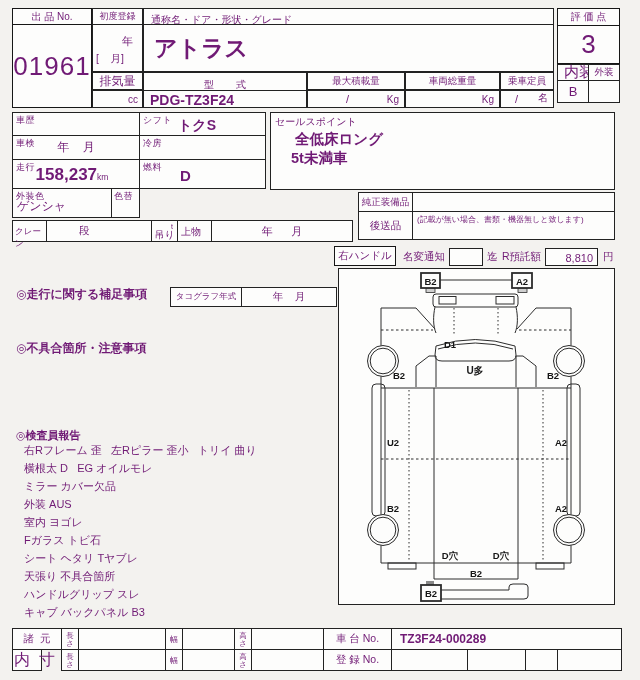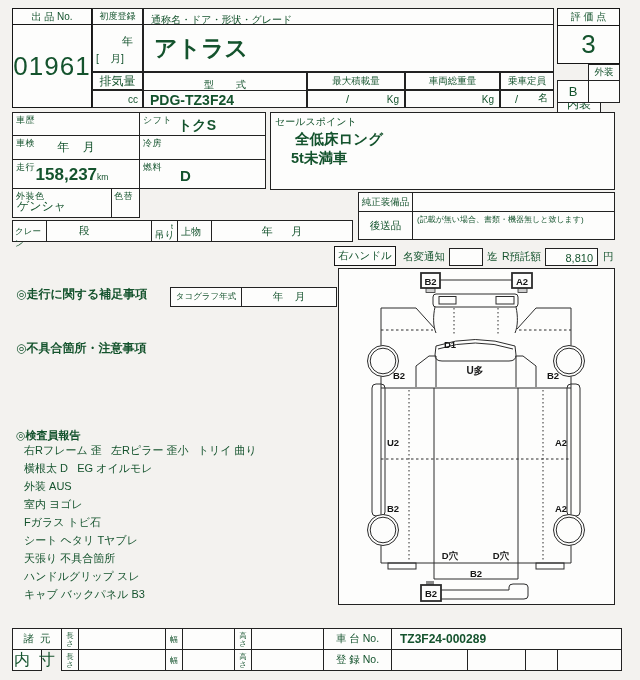--- a/index.html
+++ b/index.html
@@ -1,18 +1,18 @@
 <!DOCTYPE html>
 <html><head>
 <meta charset="utf-8">
 <style>
   html,body{margin:0;padding:0;}
   #canvas{
     position:relative;width:640px;height:680px;background:#f3f2ef;
-    font-family:"Liberation Sans","DejaVu Sans",sans-serif;color:#14532d;
+    font-family:"Liberation Sans","DejaVu Sans",sans-serif;color:#701a75;
     overflow:hidden;
   }
   .c{position:absolute;box-sizing:border-box;}
   .bx{border:1px solid #222;background:#fdfdfc;}
   .bx2{border:1.7px solid #161616;background:#fdfdfc;}
   .lb{position:absolute;top:1px;left:3px;font-size:9px;letter-spacing:.5px;white-space:pre;}
   .ctr{display:flex;align-items:center;justify-content:center;}
   .pre{white-space:pre;}
   .vlab{width:10px;margin:3px auto 0;font-size:7.5px;line-height:7.5px;text-align:center;word-break:break-all;}
   svg text{font-family:"Liberation Sans","DejaVu Sans",sans-serif;font-weight:600;fill:#161616;}
@@ -60,21 +60,21 @@
   </div>
 
   <div class="c bx ctr" style="left:500px;top:72px;width:54px;height:18px;font-size:9.5px;">乗車定員</div>
   <div class="c bx" style="left:500px;top:90px;width:54px;height:18px;">
     <span style="position:absolute;left:14px;bottom:2px;font-size:11px;">/</span>
     <span style="position:absolute;right:5px;bottom:2px;font-size:10px;">名</span>
   </div>
 
   <div class="c bx2 ctr" style="left:557px;top:8px;width:63px;height:18px;font-size:10px;">評 価 点</div>
   <div class="c bx2 ctr" style="left:557px;top:25px;width:63px;height:39px;font-size:26px;">3</div>
-  <div class="c bx ctr" style="left:557px;top:64px;width:44px;height:17px;font-size:12px;margin-top:32px;">内装</div>
+  <div class="c bx ctr" style="left:557px;top:64px;width:44px;height:17px;font-size:15px;">内装</div>
   <div class="c bx ctr" style="left:588px;top:64px;width:32px;height:17px;font-size:9.5px;">外装</div>
   <div class="c bx ctr" style="left:557px;top:80px;width:32px;height:23px;font-size:13px;">B</div>
   <div class="c bx ctr" style="left:588px;top:80px;width:32px;height:23px;font-size:13px;"></div>
 
   <div class="c bx" style="left:12px;top:112px;width:128px;height:24px;">
     <span class="lb">車歴</span>
   </div>
   <div class="c bx" style="left:139px;top:112px;width:127px;height:24px;">
     <span class="lb">シフト</span>
     <span style="position:absolute;left:38px;top:4px;font-size:14px;font-weight:600;">トクS</span>
@@ -148,20 +148,21 @@
   <div class="c" style="left:16px;top:286px;font-size:12px;font-weight:600;">◎走行に関する補足事項</div>
   <div class="c bx ctr" style="left:170px;top:287px;width:72px;height:20px;font-size:8.5px;">タコグラフ年式</div>
   <div class="c bx ctr pre" style="left:241px;top:287px;width:96px;height:20px;font-size:10.5px;">年    月</div>
 
   <div class="c" style="left:16px;top:340px;font-size:12px;font-weight:600;">◎不具合箇所・注意事項</div>
 
   <div class="c" style="left:16px;top:428px;font-size:11px;font-weight:600;">◎検査員報告</div>
   <div class="c" style="left:24px;top:441px;width:310px;font-size:11px;line-height:18px;">
     <div class="pre">右Rフレーム 歪   左Rピラー 歪小   トリイ 曲り</div>
     <div class="pre">横根太 D   EG オイルモレ</div>
+    <div class="pre">ミラー カバー欠品</div>
     <div class="pre">外装 AUS</div>
     <div class="pre">室内 ヨゴレ</div>
     <div class="pre">Fガラス トビ石</div>
     <div class="pre">シート ヘタリ Tヤブレ</div>
     <div class="pre">天張り 不具合箇所</div>
     <div class="pre">ハンドルグリップ スレ</div>
     <div class="pre">キャブ バックパネル B3</div>
   </div>
 
   <div class="c bx" style="left:338px;top:268px;width:277px;height:337px;">

